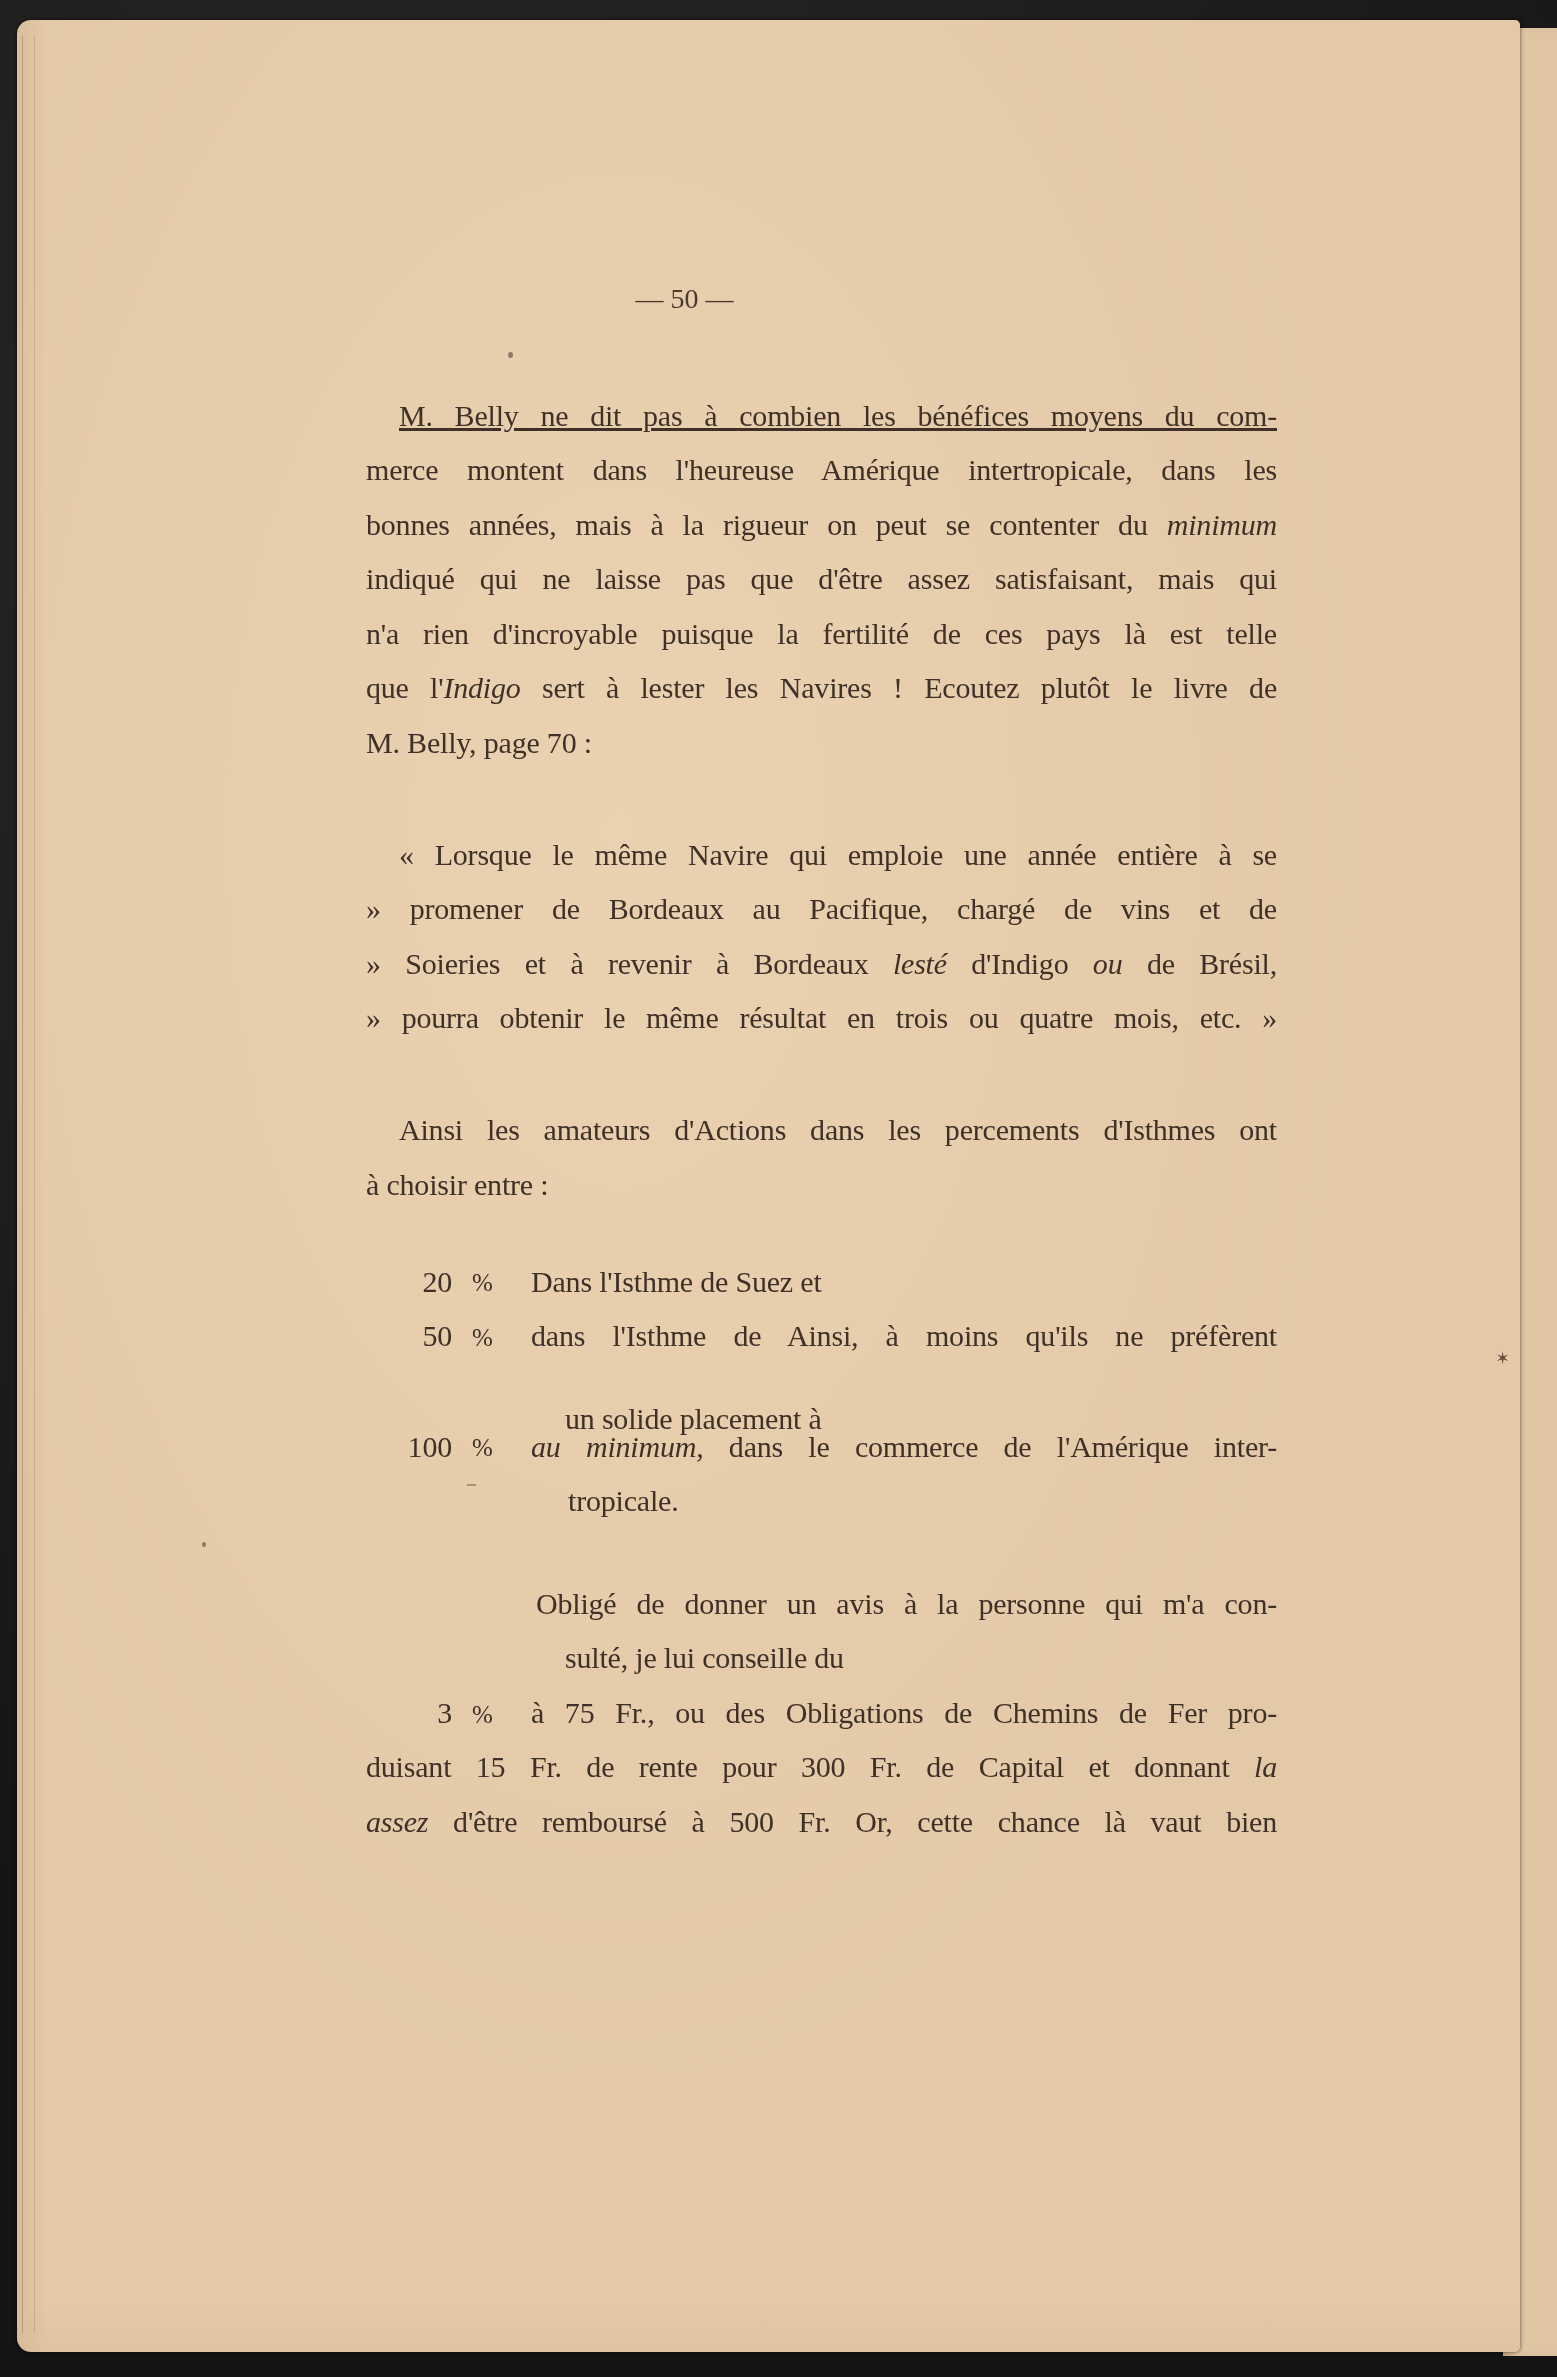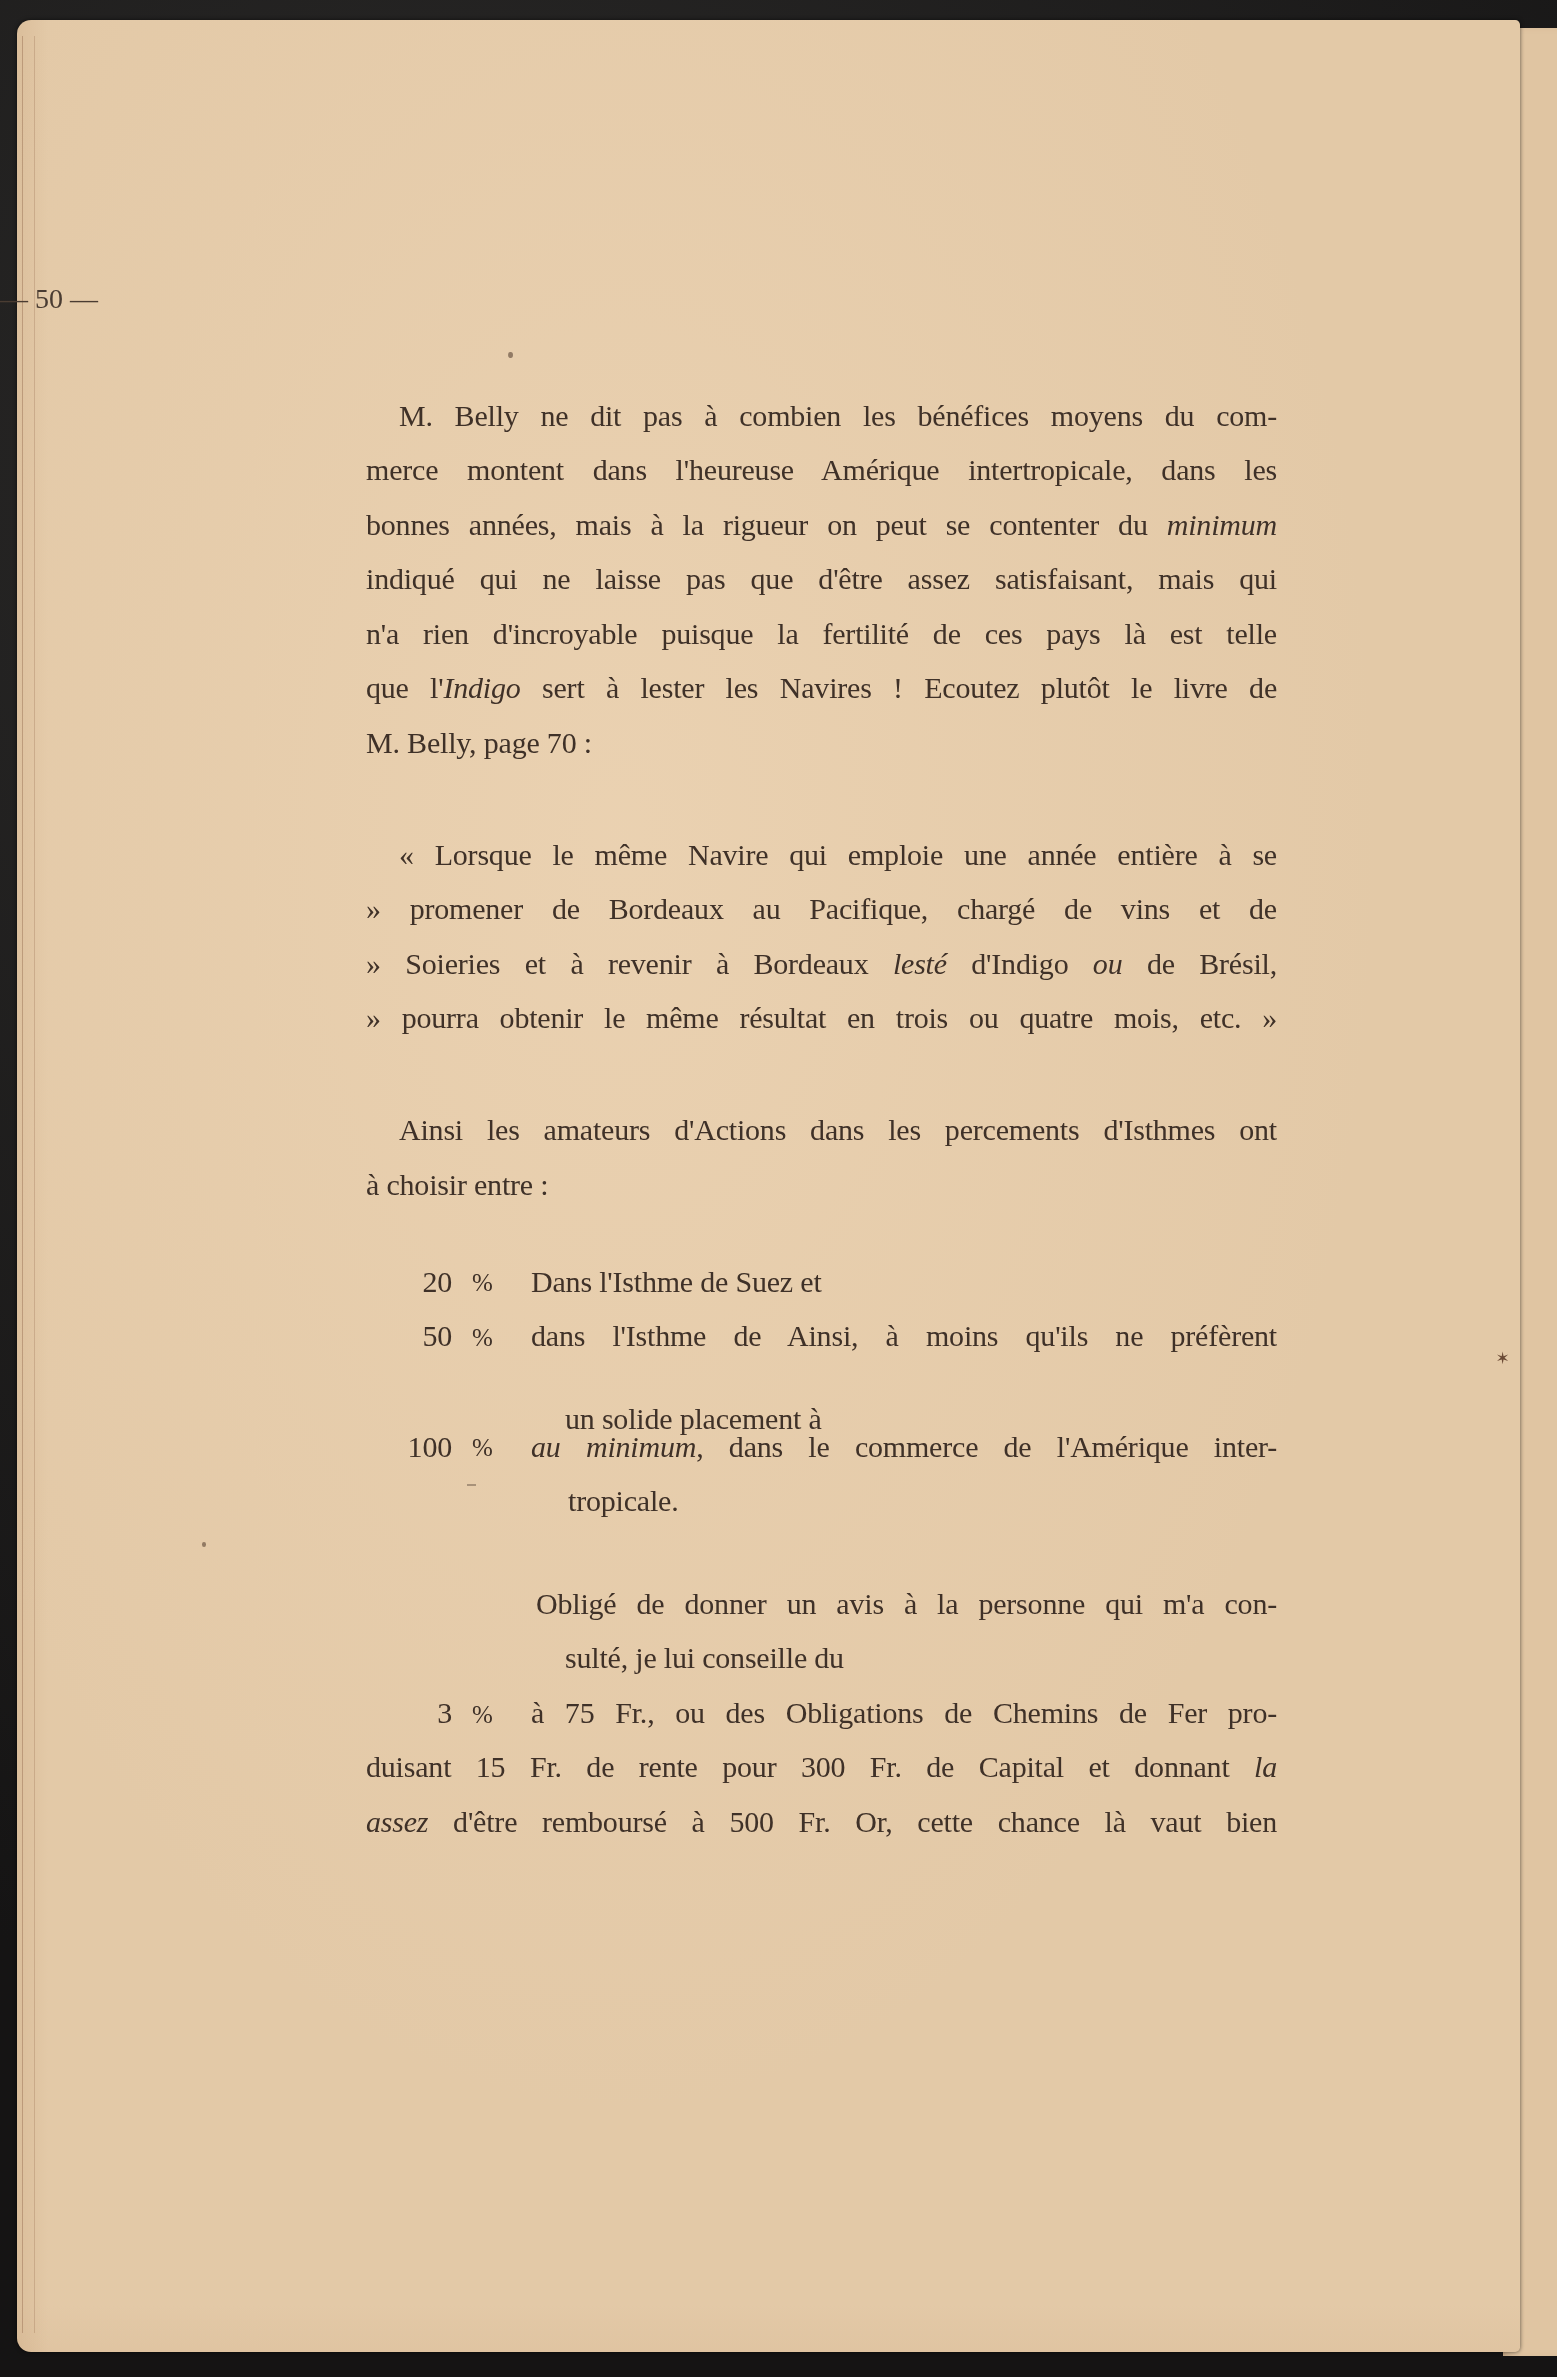--- a/index.html
+++ b/index.html
@@ -68,20 +68,21 @@
     position: absolute;
     color: #3f3128;
     font-size: 30px;
     letter-spacing: -0.2px;
   }
   .page-number {
     position: absolute;
     left: 0;
     width: 1369px;
     top: 283px;
+    text-align: center;
     font-size: 28px;
     color: #4a3c32;
   }
   .line {
     position: absolute;
     white-space: nowrap;
     height: 39px;
     line-height: 39px;
   }
   .just {
@@ -136,21 +137,21 @@
   <div class="page-edge-left"></div>
 </div>
 <div class="fold-mark">✶</div>
 <div class="speck" style="left:508px;top:352px;"></div>
 <div class="speck" style="left:202px;top:1542px;width:3.9px;height:4.7px;"></div>
 
 <div class="page-number">— 50 —</div>
 
 <div class="text-block" style="left:0;top:0;">
 
-  <div class="line just indent" style="top:396px;"><span>M. Belly ne dit pas à combien les bénéfices moyens du com-</span></div>
+  <div class="line just indent" style="top:396px;text-decoration:underline;"><span>M. Belly ne dit pas à combien les bénéfices moyens du com-</span></div>
   <div class="line just left-col" style="top:450px;"><span>merce montent dans l'heureuse Amérique intertropicale, dans les</span></div>
   <div class="line just left-col" style="top:505px;"><span>bonnes années, mais à la rigueur on peut se contenter du </span><i>minimum</i></div>
   <div class="line just left-col" style="top:559px;"><span>indiqué qui ne laisse pas que d'être assez satisfaisant, mais qui</span></div>
   <div class="line just left-col" style="top:614px;"><span>n'a rien d'incroyable puisque la fertilité de ces pays là est telle</span></div>
   <div class="line just left-col" style="top:668px;"><span>que l'</span><i>Indigo</i><span> sert à lester les Navires ! Ecoutez plutôt le livre de</span></div>
   <div class="line left-col" style="top:723px;"><span>M. Belly, page 70 :</span></div>
 
   <div class="line just indent" style="top:835px;"><span>« Lorsque le même Navire qui emploie une année entière à se</span></div>
   <div class="line just left-col" style="top:889px;"><span>» promener de Bordeaux au Pacifique, chargé de vins et de</span></div>
   <div class="line just left-col" style="top:944px;"><span>» Soieries et à revenir à Bordeaux </span><i>lesté</i><span> d'Indigo </span><i>ou</i><span> de Brésil,</span></div>

